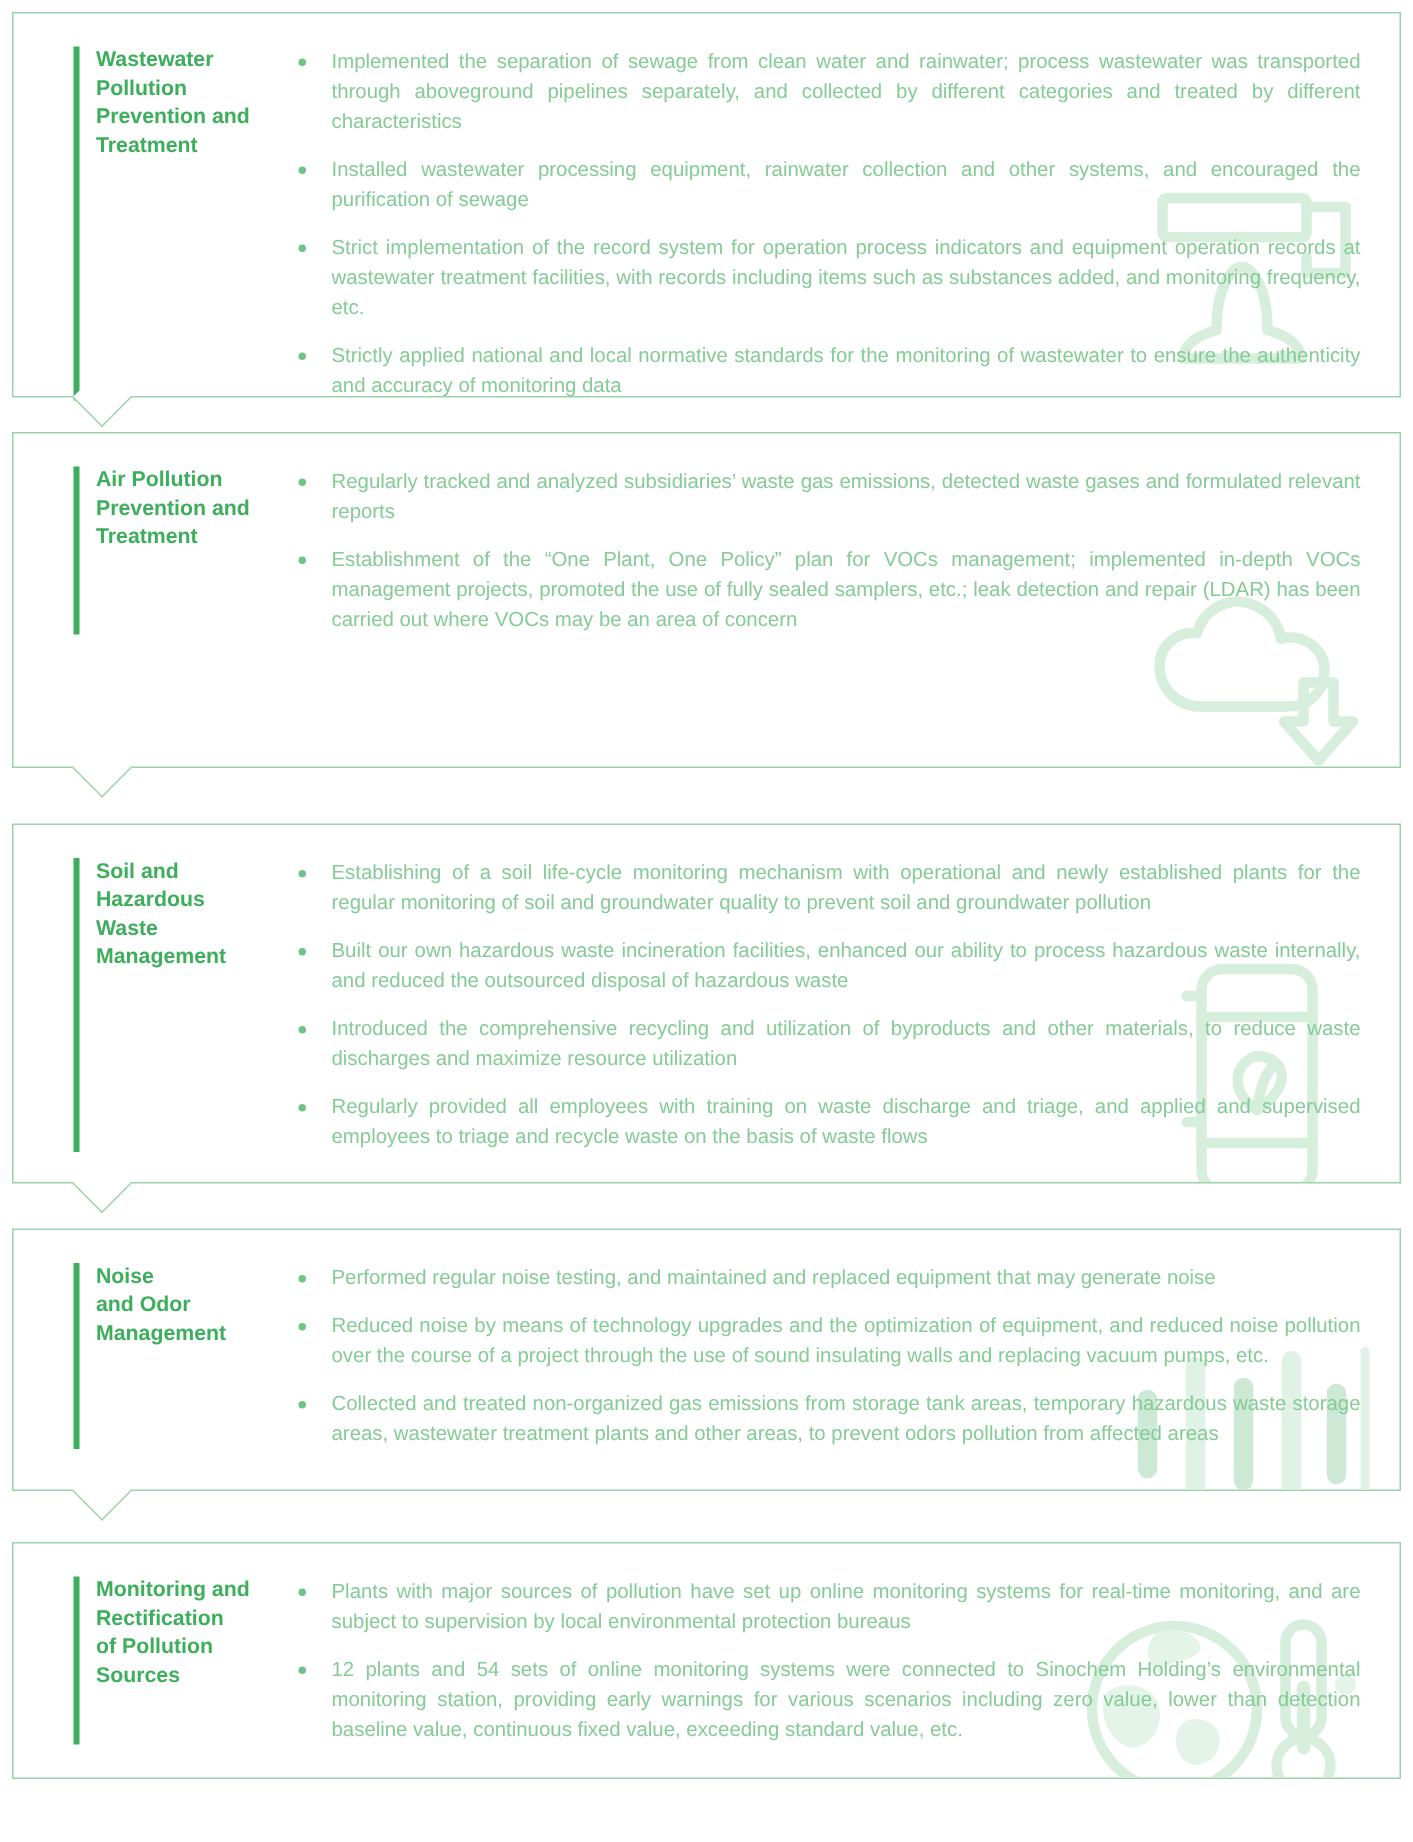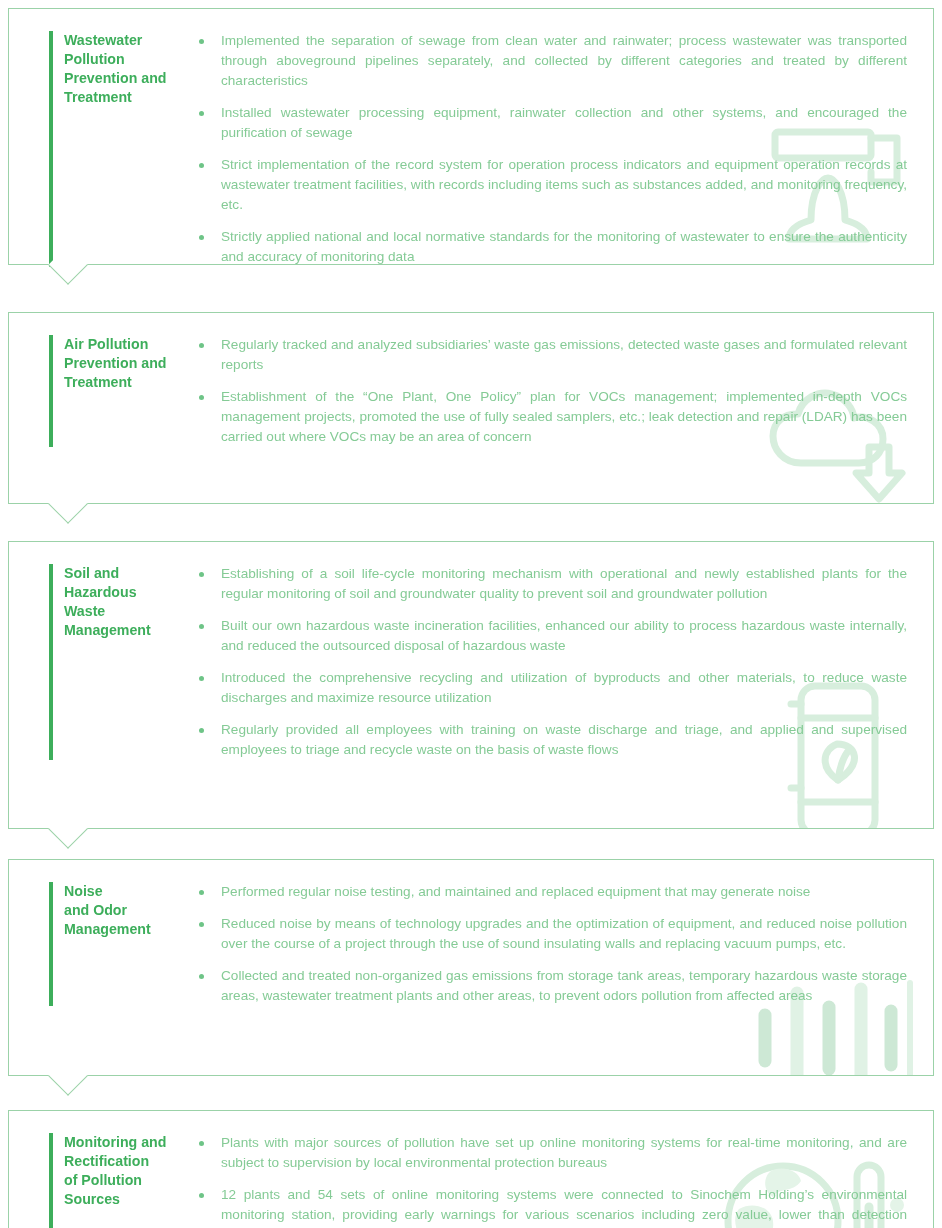--- a/index.html
+++ b/index.html
@@ -67,24 +67,24 @@
     background:var(--dot);
     margin-top:8px;margin-right:17px;
   }
   .bullet .btxt{
     color:var(--body);
     font-size:13.6px;
     line-height:20px;
     text-align:justify;
   }
   
-  .s1{height:257px;margin-bottom:47px;}
-  .s2{height:192px;margin-bottom:37px;}
-  .s3{height:288px;margin-bottom:30px;}
-  .s4{height:217px;margin-bottom:34px;}
+  .s1{height:257px;margin-bottom:23px;}
+  .s2{height:224px;margin-bottom:37px;}
+  .s3{height:240px;margin-bottom:30px;}
+  .s4{height:175px;margin-bottom:34px;}
   .s5{height:158px;}
   .wm-stroke{stroke:var(--wm);fill:none;stroke-width:7;stroke-linejoin:round;stroke-linecap:round;}
   .wm-fill{fill:var(--wm2);}
 </style>
 </head>
 <body>
 
 <div class="box s1">
   <div class="clip">
     <svg class="watermark" style="right:28px;bottom:-4px;" width="138" height="150" viewBox="0 0 138 150">

